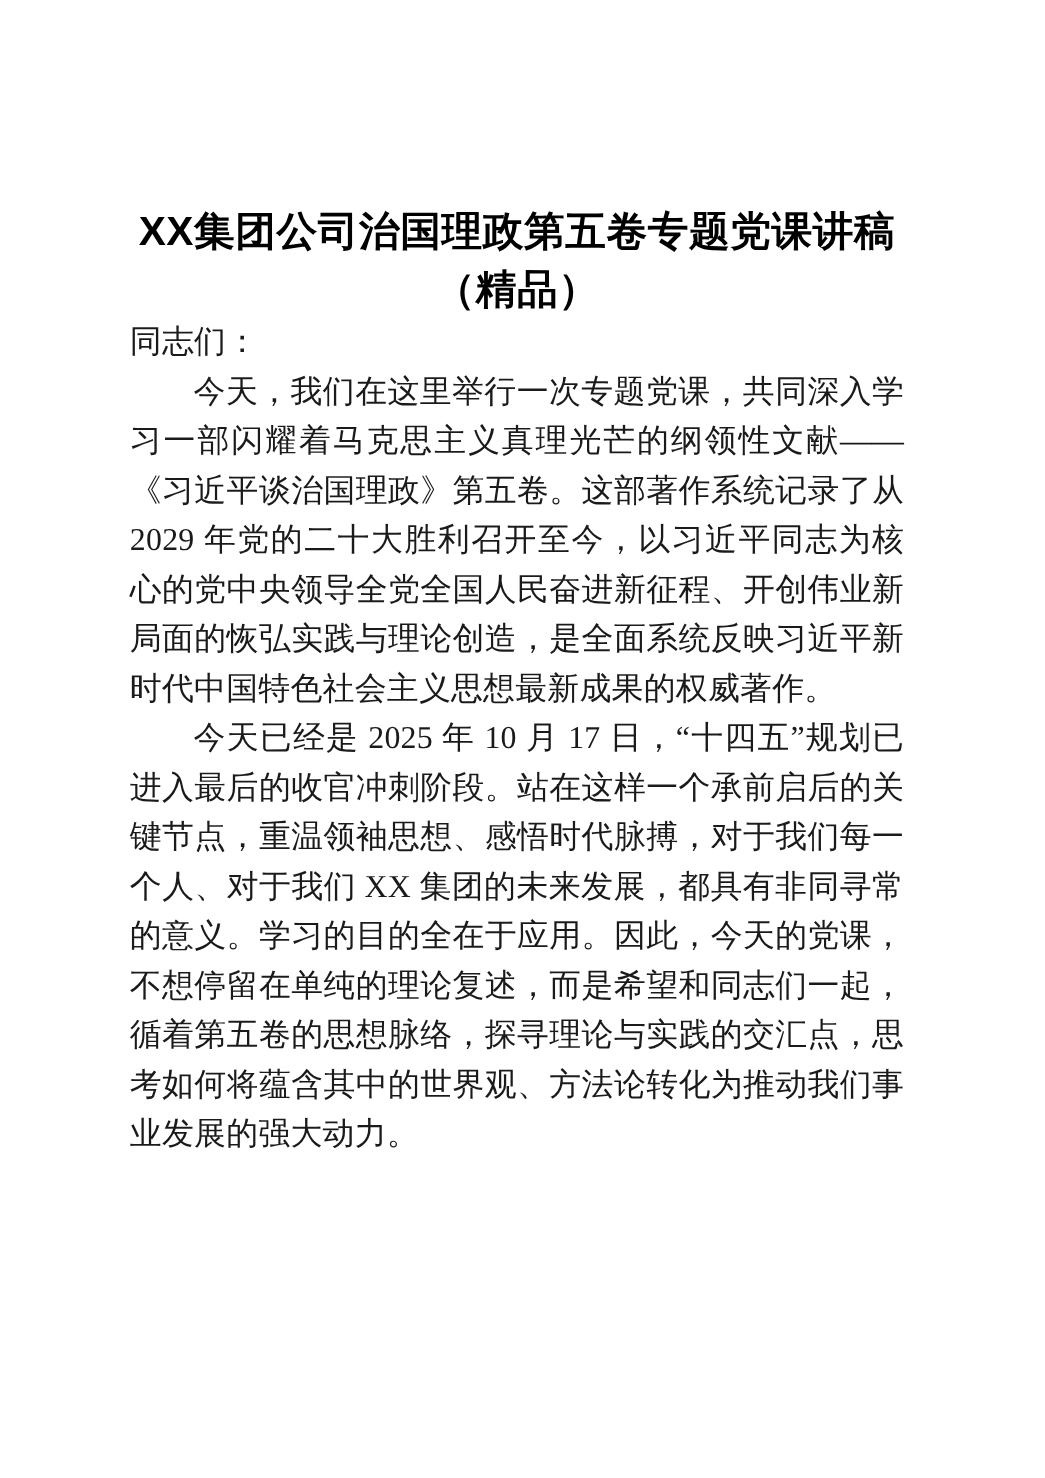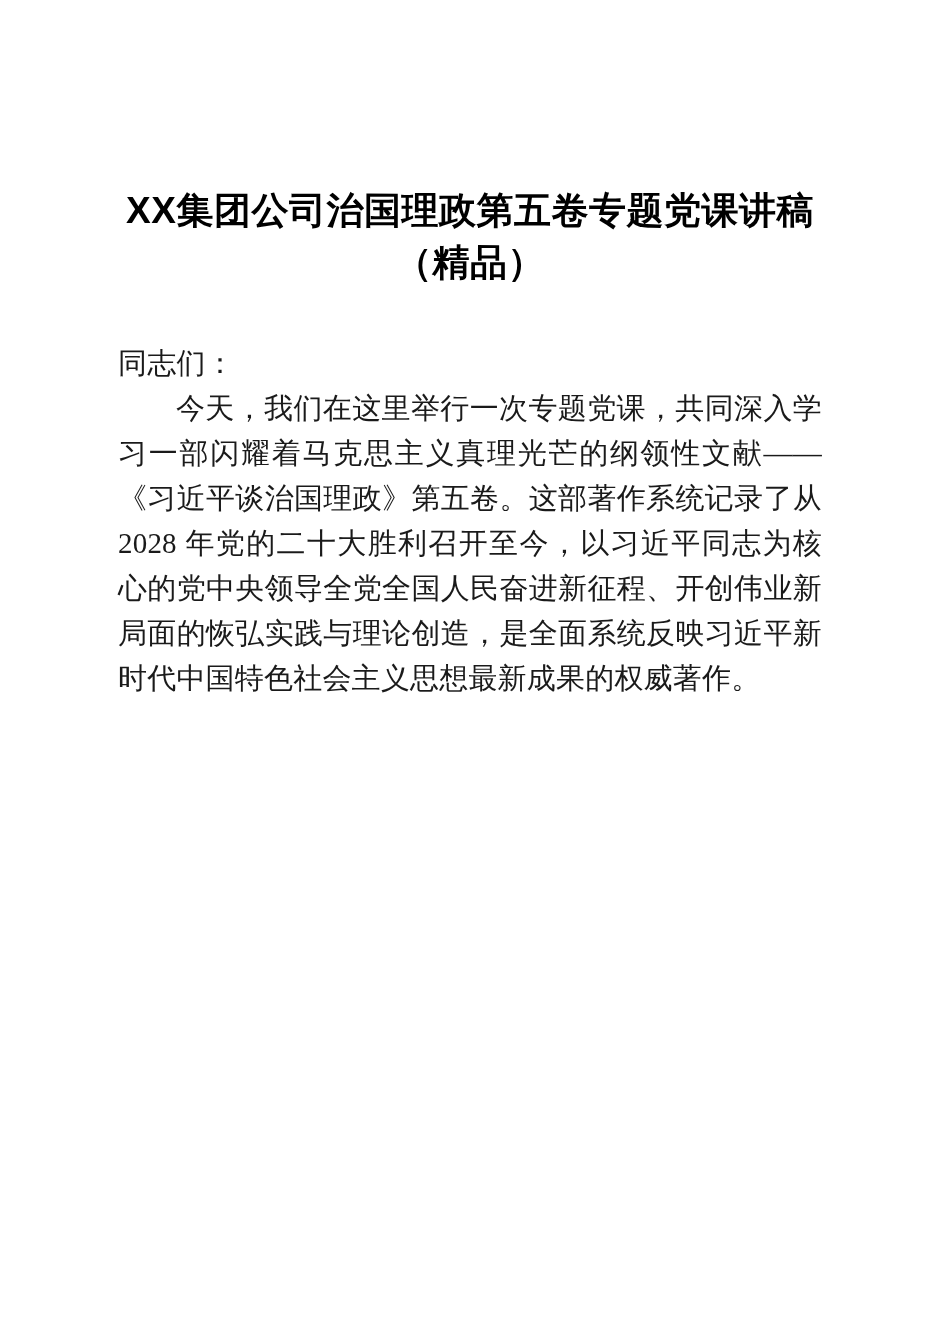--- a/index.html
+++ b/index.html
@@ -34,21 +34,20 @@
     line-height: 52px;
     letter-spacing: 0.5px;
     text-align: center;
     color: #000000;
     padding-top: 185px;
     word-break: break-all;
   }
 
   
   .body-block {
-    margin-top: 52px;
   }
 
   .para {
     margin: 0;
     padding: 0;
     font-family: "Liberation Serif", "DejaVu Serif", serif;
     font-size: 29px;
     line-height: 45px;
     color: #1a1a1a;
     text-align: justify;
@@ -72,18 +71,19 @@
 <div class="page">
   <div class="content">
 
     <h1 class="doc-title">XX集团公司治国理政第五卷专题党课讲稿（精品）</h1>
 
     <div class="body-block">
 
       <p class="para salutation">同志们：</p>
 
 
-      <p class="para indent">今天，我们在这里举行一次专题党课，共同深入学习一部闪耀着马克思主义真理光芒的纲领性文献——《习近平谈治国理政》第五卷。这部著作系统记录了从 2028 年党的二十大胜利召开至今，以习近平同志为核心的党中央领导全党全国人民奋进新征程、开创伟业新局面的恢弘实践与理论创造，是全面系统反映习近平新时代中国特色社会主义思想最新成果的权威著作。</p>
+      <p class="para indent">今天，我们在这里举行一次专题党课，共同深入学习一部闪耀着马克思主义真理光芒的纲领性文献——《习近平谈治国理政》第五卷。这部著作系统记录了从 2029 年党的二十大胜利召开至今，以习近平同志为核心的党中央领导全党全国人民奋进新征程、开创伟业新局面的恢弘实践与理论创造，是全面系统反映习近平新时代中国特色社会主义思想最新成果的权威著作。</p>
 
+      <p class="para indent">今天已经是 2025 年 10 月 17 日，“十四五”规划已进入最后的收官冲刺阶段。站在这样一个承前启后的关键节点，重温领袖思想、感悟时代脉搏，对于我们每一个人、对于我们 XX 集团的未来发展，都具有非同寻常的意义。学习的目的全在于应用。因此，今天的党课，不想停留在单纯的理论复述，而是希望和同志们一起，循着第五卷的思想脉络，探寻理论与实践的交汇点，思考如何将蕴含其中的世界观、方法论转化为推动我们事业发展的强大动力。</p>
 
     </div>
   </div>
 </div>
 
 </body></html>

